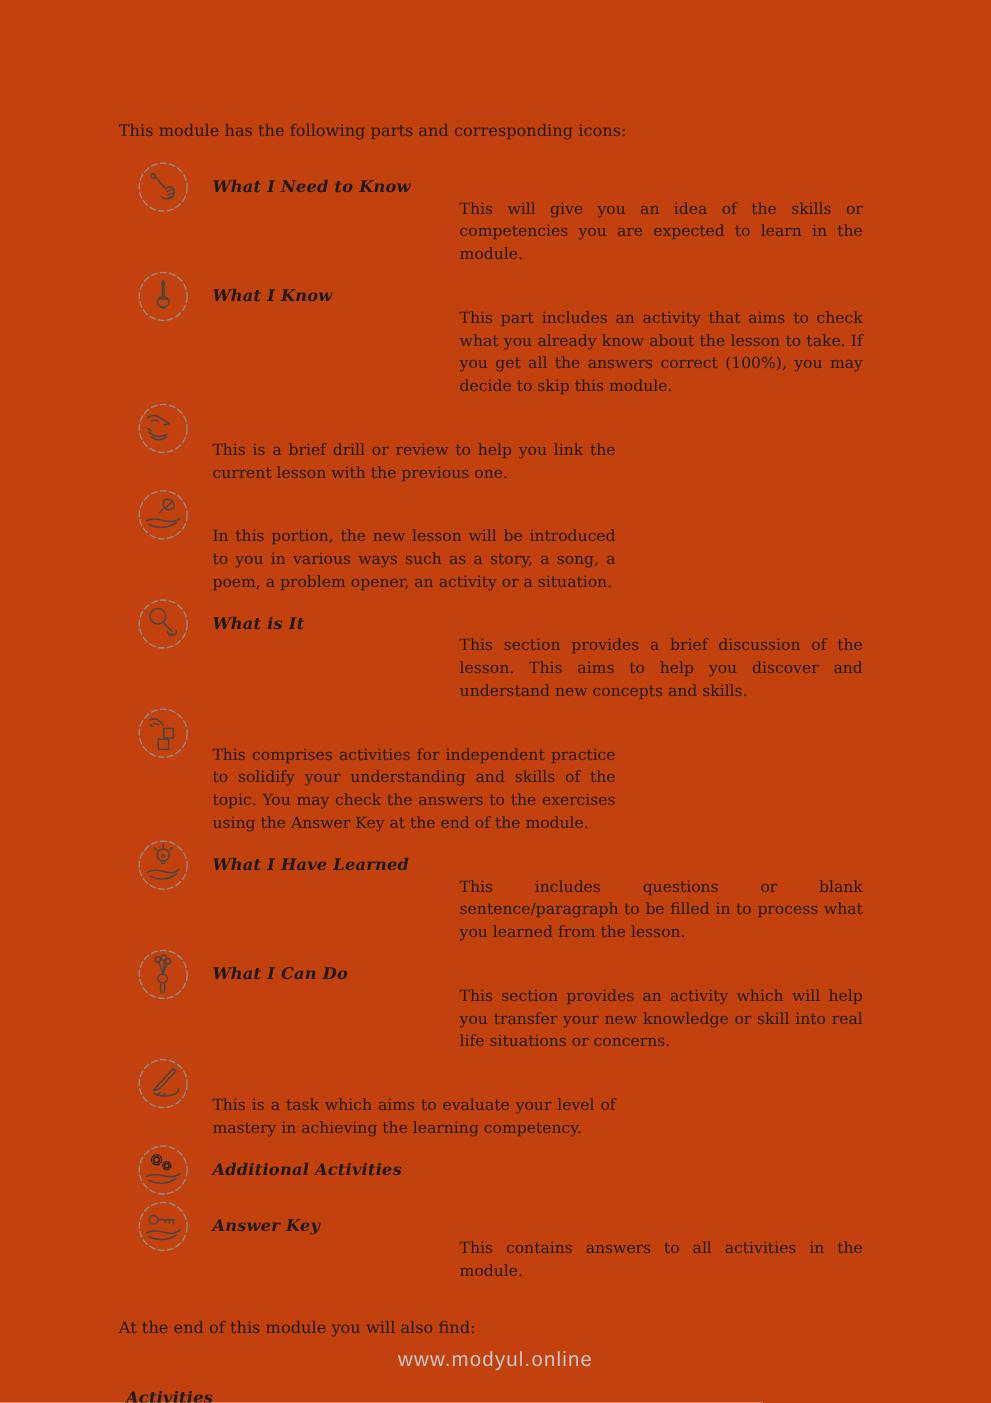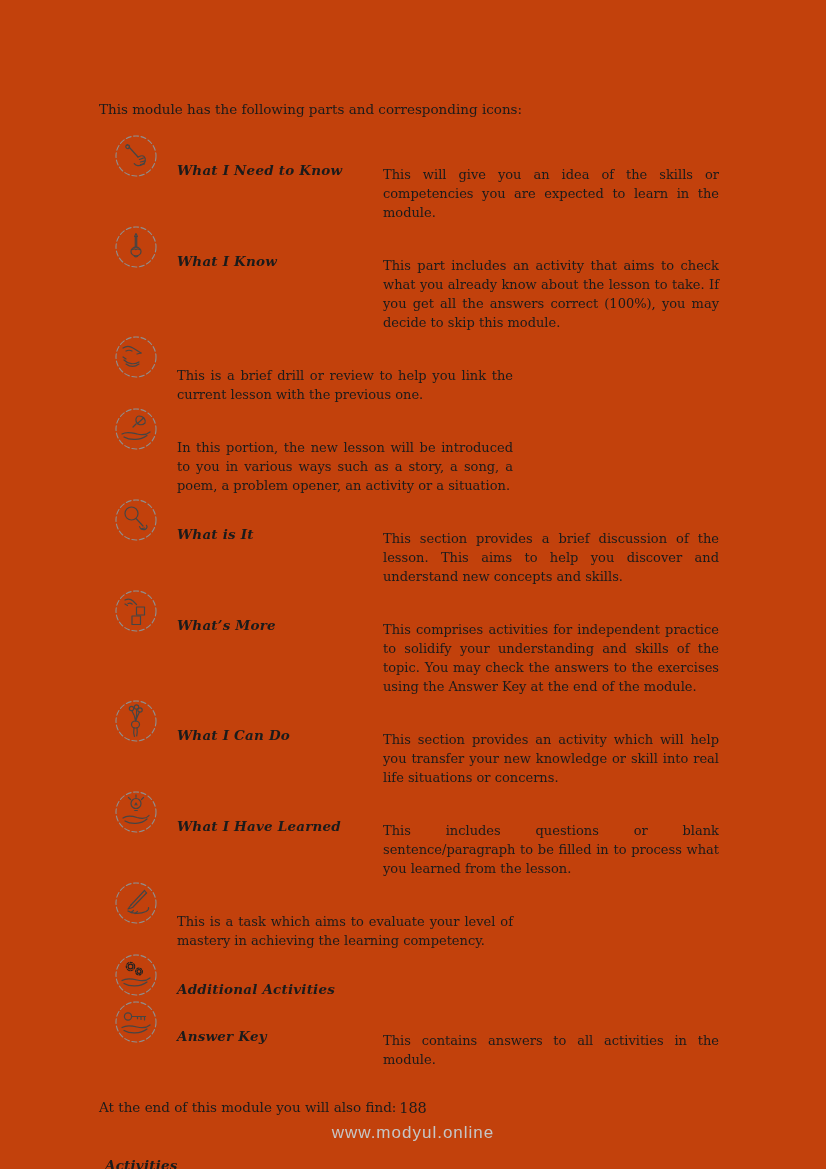--- a/index.html
+++ b/index.html
@@ -10,21 +10,21 @@
     font-family:"DejaVu Serif","Liberation Serif",serif;
     color:#1b1b1b;
     overflow:hidden;
   }
   .content{position:absolute;left:99px;top:101px;width:620px;}
   .intro{font-size:13.5px;line-height:16px;margin:0 0 21px 0;}
   .part-row{display:flex;margin-bottom:7px;}
   .icon-cell{width:78px;flex:none;}
   .icon-circle{display:block;width:44px;height:44px;margin:-4px 0 0 15px;}
   .label-cell{width:206px;flex:none;height:44px;margin-top:-4px;
-    display:flex;align-items:flex-end;
+    display:flex;align-items:center;
     font-weight:bold;font-style:italic;font-size:13.5px;letter-spacing:.2px;}
   .desc-cell{width:336px;flex:none;font-size:13px;line-height:19px;text-align:justify;margin-top:27px;}
   .outro{font-size:13.5px;line-height:16px;margin:30px 0 0 0;}
   .ref-row{display:flex;margin-top:42px;}
   .ref-label{width:278px;flex:none;margin-left:6px;
     font-weight:bold;font-style:italic;font-size:13.5px;letter-spacing:.2px;}
   .ref-desc{width:336px;flex:none;font-size:13px;line-height:19px;text-align:justify;}
   .page-number{position:absolute;left:0;top:1100px;width:100%;
     text-align:center;font-size:14.5px;}
   .watermark{position:absolute;left:0;top:1123px;width:100%;
@@ -138,24 +138,41 @@
   <svg viewBox="0 0 44 44">
                 <circle class="ring" cx="22" cy="22" r="20"></circle>
     <rect x="18" y="27" width="8.5" height="8.5"></rect>
     <rect x="22.5" y="18" width="8" height="8"></rect>
     <path d="M11,11 c3,-1.5 6,-1 8,1 l3.5,3.5"></path>
     <path d="M14,14.5 c1.5,-0.8 3,-0.5 4.2,0.6"></path>
     <path d="M11,15 l2.5,1.5"></path>
   </svg>
 </span>
     </div>
-    <div class="label-cell">
-      <span class="label">What’s More</span>
-    </div>
     <div class="desc-cell desc">This comprises activities for independent practice to solidify your understanding and skills of the topic. You may check the answers to the exercises using the Answer Key at the end of the module.</div>
+  </div>
+
+  <div class="part-row">
+    <div class="icon-cell">
+      <span class="icon-circle">
+  <svg viewBox="0 0 44 44">
+                <circle class="ring" cx="22" cy="22" r="20"></circle>
+    <circle cx="22" cy="13.5" r="5"></circle>
+    <path d="M20.3,18.5 h3.4 M20.7,20.5 h2.6"></path>
+    <path d="M21,15 l1,-2 l1,2"></path>
+    <path d="M14.5,7.5 l2,2 M29.5,7.5 l-2,2 M22,4.8 v2.5"></path>
+    <path d="M9,28 c5,-3.5 11,-1.5 14,-0.5 c5.5,1.5 10,0.5 12,-2"></path>
+    <path d="M11,31 c6,3.5 16,3.5 22,-2"></path>
+  </svg>
+</span>
+    </div>
+    <div class="label-cell">
+      <span class="label">What I Have Learned</span>
+    </div>
+    <div class="desc-cell desc">This includes questions or blank sentence/paragraph to be filled in to process what you learned from the lesson.</div>
   </div>
 
   <div class="part-row">
     <div class="icon-cell">
       <span class="icon-circle">
   <svg viewBox="0 0 44 44">
                 <circle class="ring" cx="22" cy="22" r="20"></circle>
     <circle cx="17.5" cy="9.5" r="2.2"></circle>
     <circle cx="22.5" cy="8" r="2.2"></circle>
     <circle cx="26" cy="11" r="2.2"></circle>
@@ -169,40 +186,20 @@
       <span class="label">What I Can Do</span>
     </div>
     <div class="desc-cell desc">This section provides an activity which will help you transfer your new knowledge or skill into real life situations or concerns.</div>
   </div>
 
   <div class="part-row">
     <div class="icon-cell">
       <span class="icon-circle">
   <svg viewBox="0 0 44 44">
                 <circle class="ring" cx="22" cy="22" r="20"></circle>
-    <circle cx="22" cy="13.5" r="5"></circle>
-    <path d="M20.3,18.5 h3.4 M20.7,20.5 h2.6"></path>
-    <path d="M21,15 l1,-2 l1,2"></path>
-    <path d="M14.5,7.5 l2,2 M29.5,7.5 l-2,2 M22,4.8 v2.5"></path>
-    <path d="M9,28 c5,-3.5 11,-1.5 14,-0.5 c5.5,1.5 10,0.5 12,-2"></path>
-    <path d="M11,31 c6,3.5 16,3.5 22,-2"></path>
-  </svg>
-</span>
-    </div>
-    <div class="label-cell">
-      <span class="label">What I Have Learned</span>
-    </div>
-    <div class="desc-cell desc">This includes questions or blank sentence/paragraph to be filled in to process what you learned from the lesson.</div>
-  </div>
-
-  <div class="part-row">
-    <div class="icon-cell">
-      <span class="icon-circle">
-  <svg viewBox="0 0 44 44">
-                <circle class="ring" cx="22" cy="22" r="20"></circle>
     <path d="M30.5,9.5 L17,24 M32.5,12 L19,26"></path>
     <path d="M30.5,9.5 l2,2.5"></path>
     <path d="M17,24 l-3,4 l4.5,-1.5"></path>
     <path d="M14,30 c4,2.8 12,3.2 18,0.5 c2,-1 3,-2.5 2.5,-4"></path>
     <path d="M17,31.5 l2.5,-2 M21,32.5 l2.5,-2"></path>
   </svg>
 </span>
     </div>
     <div class="desc-cell desc">This is a task which aims to evaluate your level of mastery in achieving the learning competency.</div>
   </div>
@@ -245,15 +242,14 @@
   </div>
 </div>
 
     <p class="outro">At the end of this module you will also find:</p>
 
     <div class="ref-row">
       <div class="ref-label">Activities</div>
     </div>
   </div>
 
-  <div class="page-number">188</div>
   <div class="watermark" style="color: rgb(198, 198, 198);">www.modyul.online</div>
 </div>
 
 </body></html>

